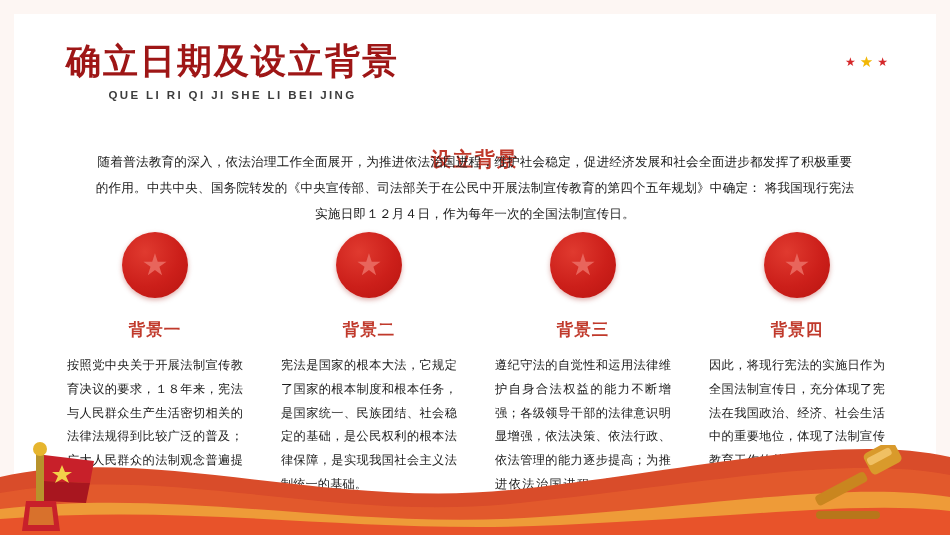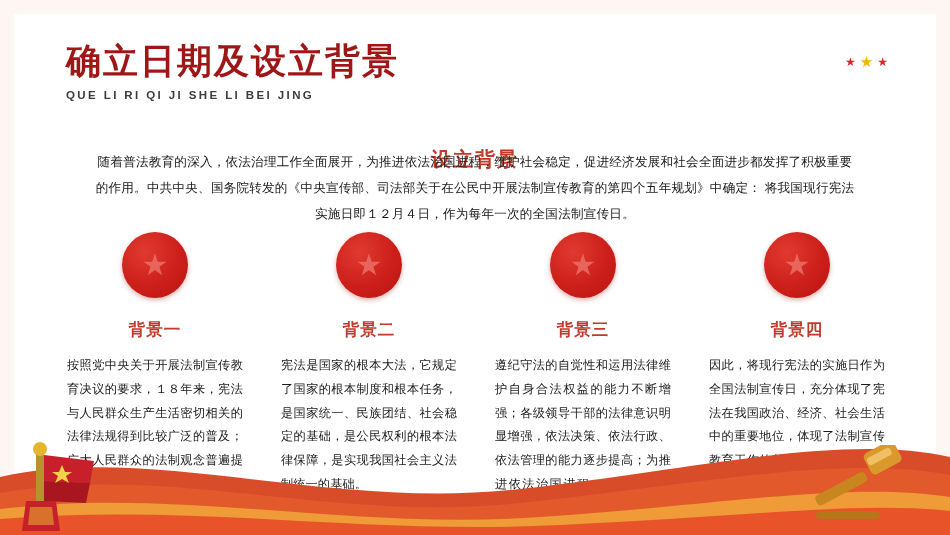--- a/index.html
+++ b/index.html
@@ -42,20 +42,21 @@
     letter-spacing: 2px;
     line-height: 1.2;
     margin: 0;
   }
   .title-en {
     font-size: 11.5px;
     color: #3c3c3c;
     letter-spacing: 2.4px;
     margin-top: 7px;
     font-weight: bold;
+    text-align: center;
   }
   .stars {
     position: absolute;
     right: 48px;
     top: 40px;
     display: flex;
     align-items: center;
     gap: 4px;
   }
   .star {

